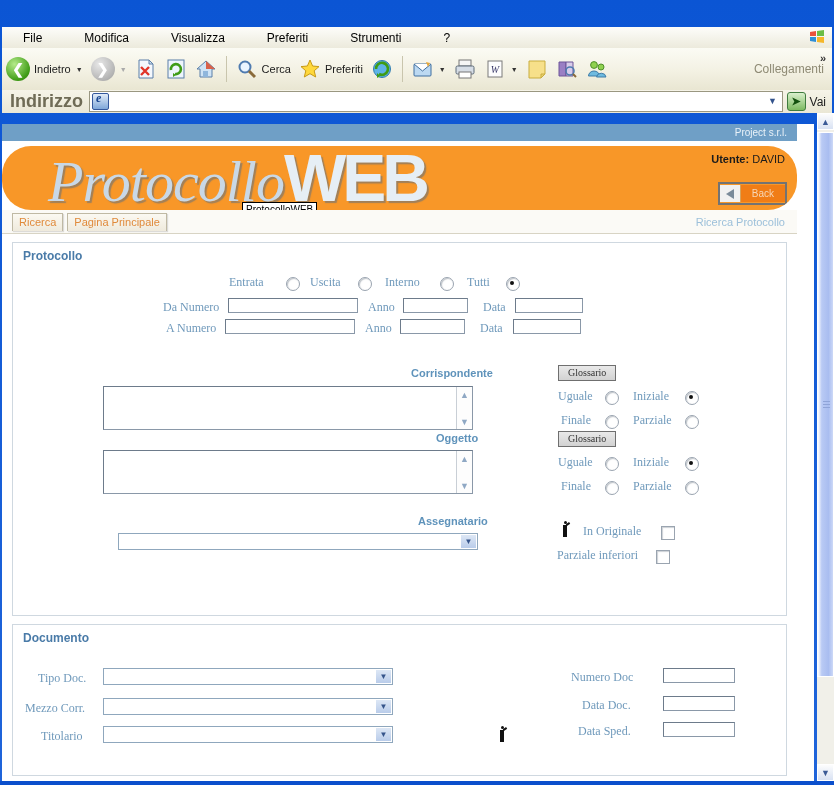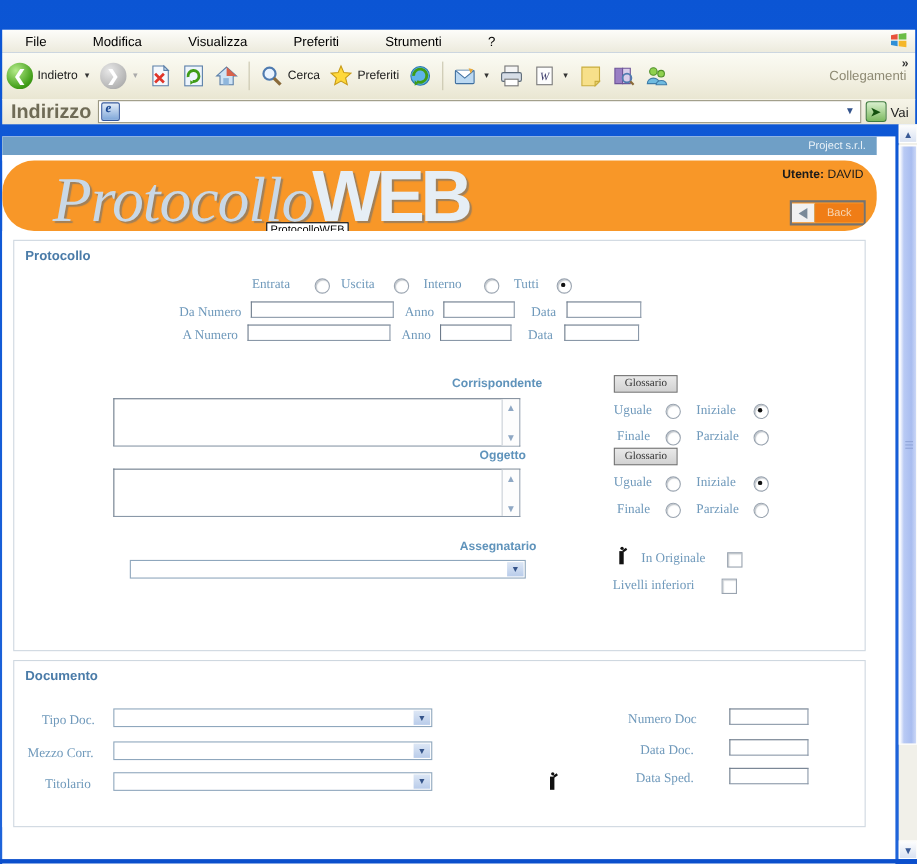--- a/index.html
+++ b/index.html
@@ -438,20 +438,25 @@
         <div class="tooltip">ProtocolloWEB</div>
         <div class="utente"><span style="font-weight:bold">Utente:</span> <span>DAVID</span></div>
         <div class="backbtn">
           <div class="back-ico">
               <div class="back-arrow"></div>
             </div>
           <div class="back-lbl">Back</div>
         </div>
       </div>
 
+      <div class="tabbar">
+        <div class="tab"><span>Ricerca</span></div>
+        <div class="tab"><span>Pagina Principale</span></div>
+        <span class="tabright">Ricerca Protocollo</span>
+      </div>
 
       <div class="content">
 
         <div class="panel" style="height:372px;">
           <div class="panel-title">Protocollo</div>
           <div class="panel-body">
 
             <div class="abs ft" style="left:216px;top:8px;">Entrata</div>
             <span class="abs radio" style="left:273px;top:10px;"></span>
             <div class="abs ft" style="left:297px;top:8px;">Uscita</div>
@@ -511,21 +516,21 @@
 
             <div class="abs ft-b" style="left:405px;top:248px;">Assegnatario</div>
             <div class="abs sel" style="left:105px;top:266px;width:360px;">
               <div class="sel-arrow">▼</div>
             </div>
             <span class="abs person" style="left:548px;top:254px;">
                 <i></i>
               </span>
             <div class="abs ft" style="left:570px;top:257px;">In Originale</div>
             <span class="abs chk" style="left:648px;top:259px;"></span>
-            <div class="abs ft" style="left:544px;top:281px;">Livelli inferiori</div>
+            <div class="abs ft" style="left:544px;top:281px;">Parziale inferiori</div>
             <span class="abs chk" style="left:643px;top:283px;"></span>
 
           </div>
         </div>
 
         <div class="panel" style="height:150px;">
           <div class="panel-title">Documento</div>
           <div class="panel-body">
 
             <div class="abs ft" style="left:25px;top:22px;">Tipo Doc.</div>

